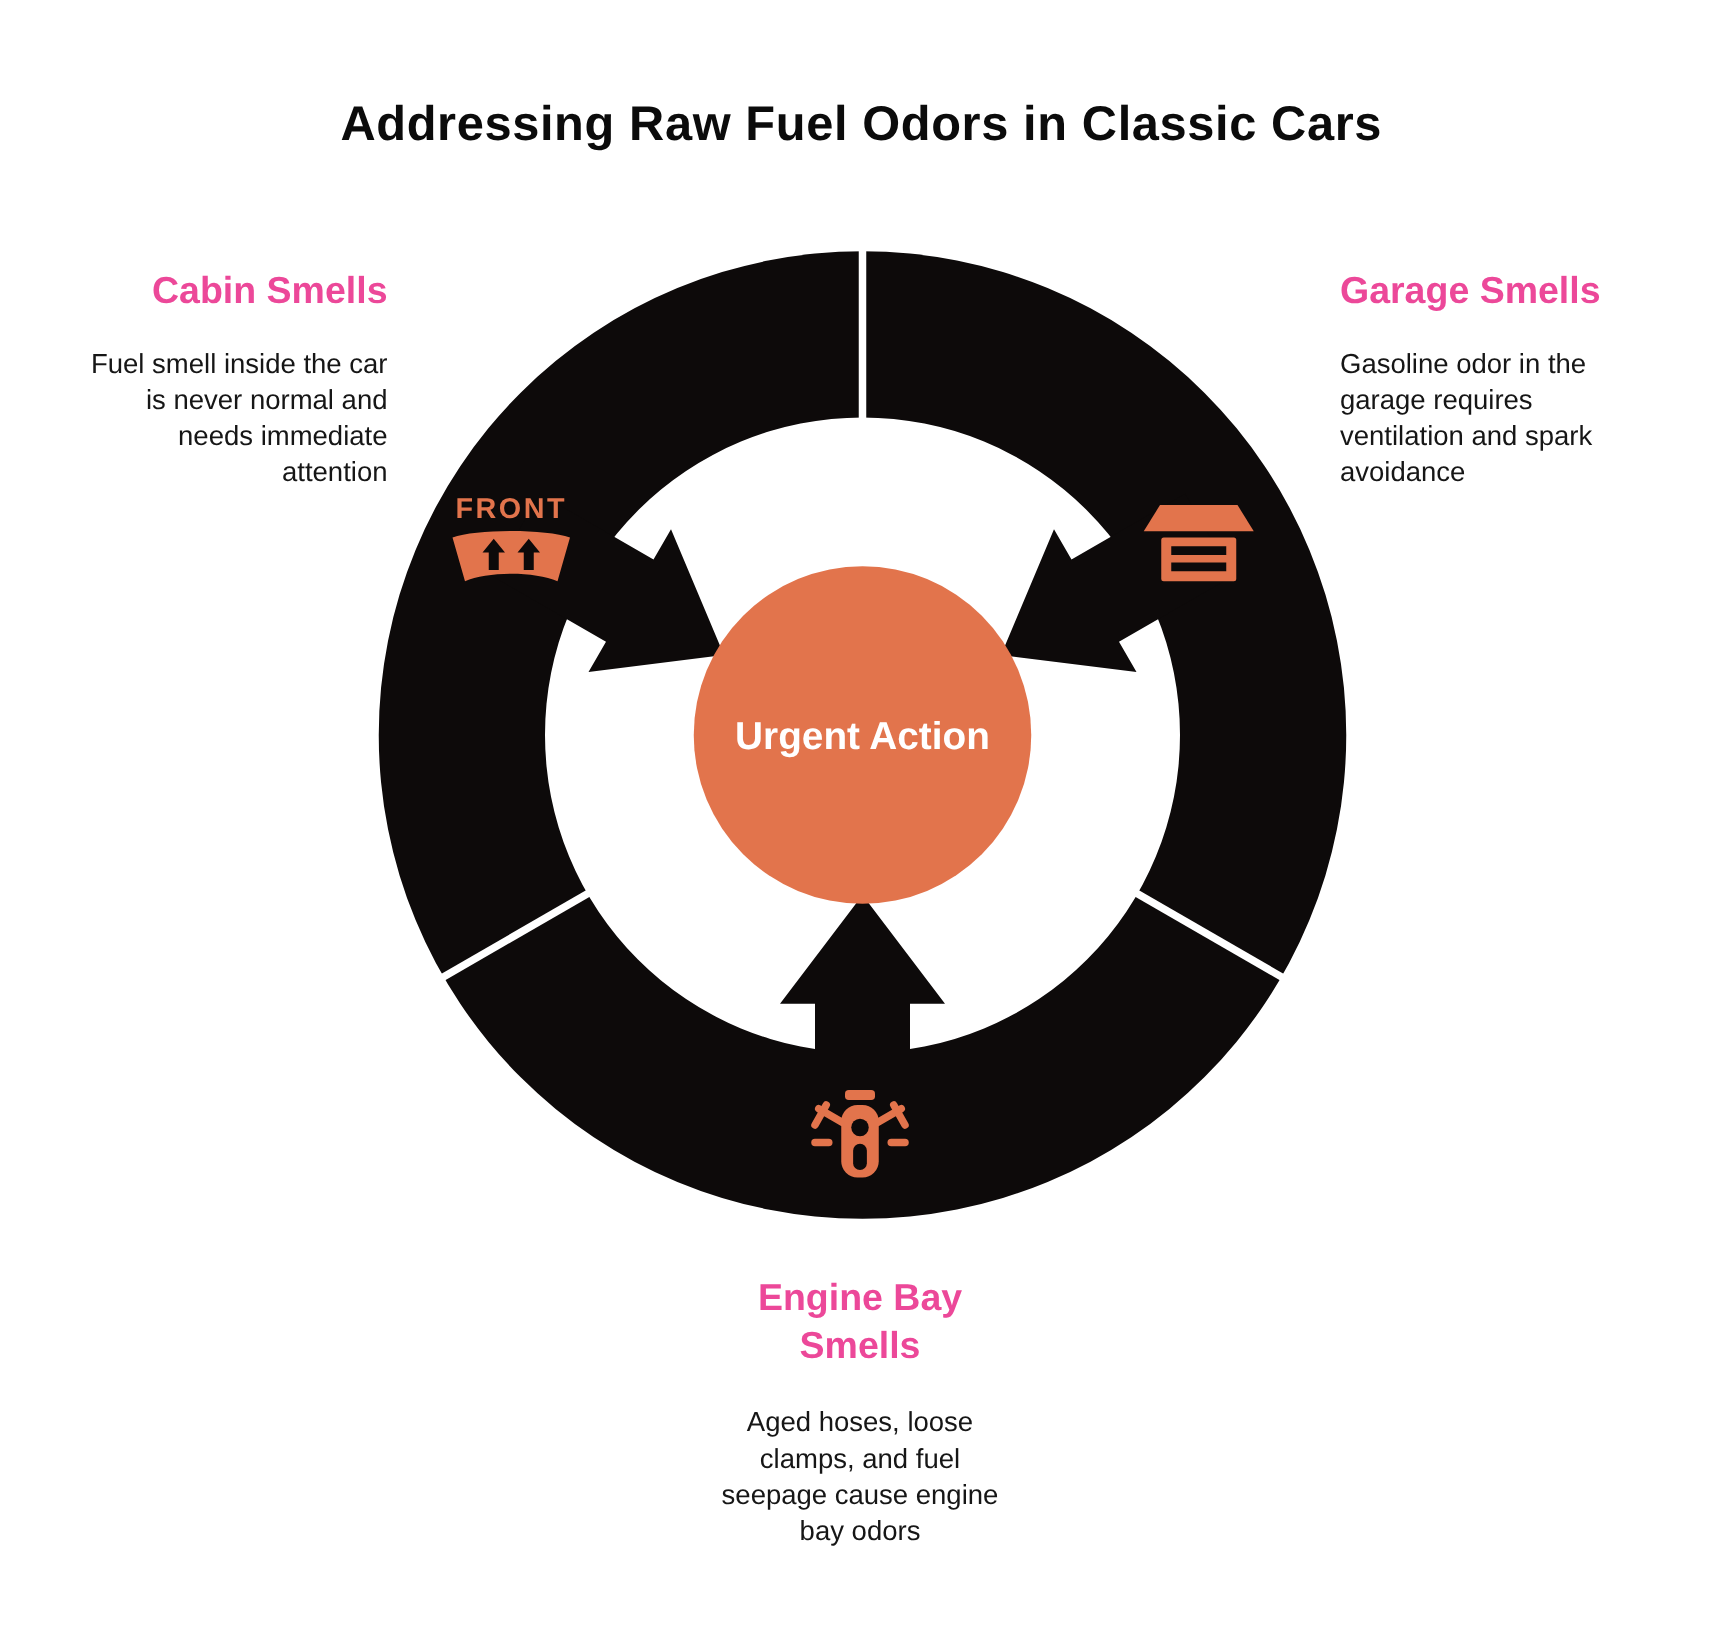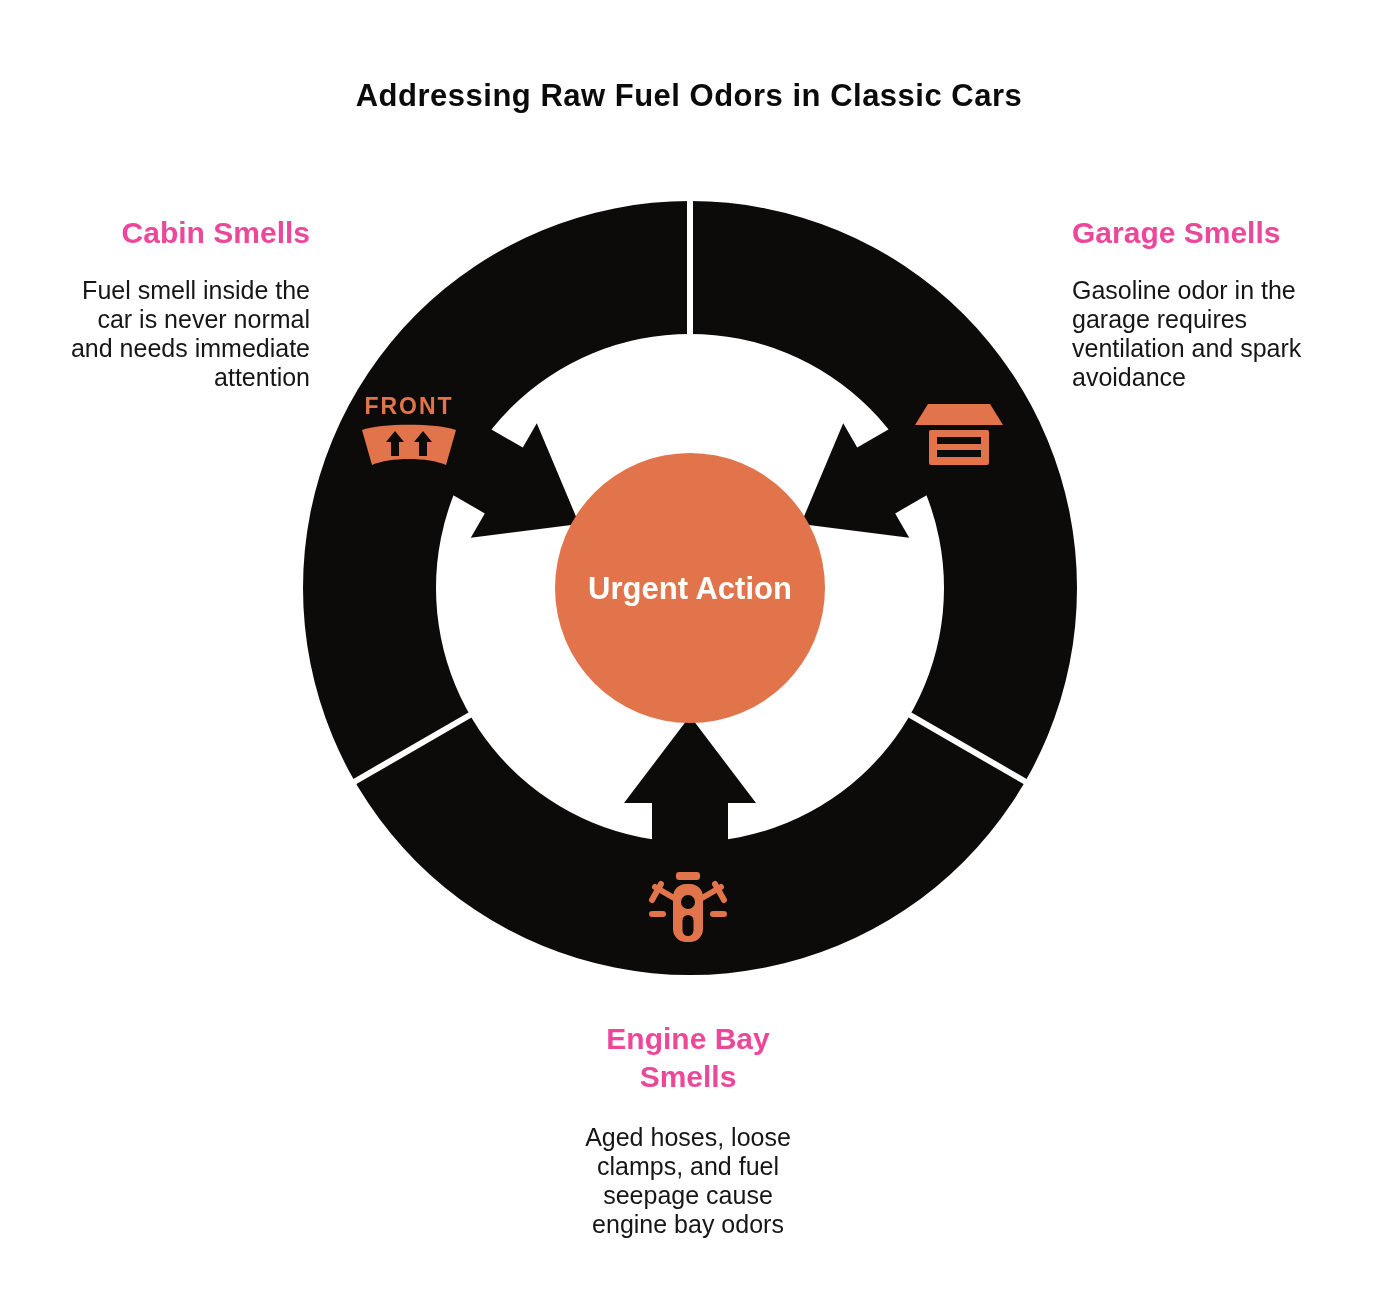--- a/index.html
+++ b/index.html
@@ -10,21 +10,21 @@
     height: 1310px;
     background: #ffffff;
     overflow: hidden;
   }
   .title {
     position: absolute;
     top: 78px;
     left: 0;
     width: 100%;
     text-align: center;
-    font-size: 31px;
+    font-size: 39px;
     font-weight: 700;
     color: #0b0b0b;
     letter-spacing: 0.5px;
   }
   .diagram-svg {
     position: absolute;
     top: 0; left: 0;
     width: 1378px;
     height: 1310px;
   }
@@ -33,21 +33,21 @@
     color: #121212;
   }
   .section h2 {
     font-size: 30px;
     font-weight: 700;
     color: #ec4899;
     line-height: 1.28;
     margin-bottom: 24px;
   }
   .section p {
-    font-size: 25px;
+    font-size: 22px;
     line-height: 29px;
     color: #161616;
   }
   .section-cabin  { left: 56px;  top: 214px; width: 254px; text-align: right; }
   .section-garage { left: 1072px; top: 214px; width: 250px; text-align: left; }
   .section-engine { left: 518px; top: 1020px; width: 340px; text-align: center; }
   .section-engine h2 { width: 230px; margin: 0 auto 26px auto; }
   .section-engine p  { width: 225px; margin: 0 auto; }
 </style>
 </head>

